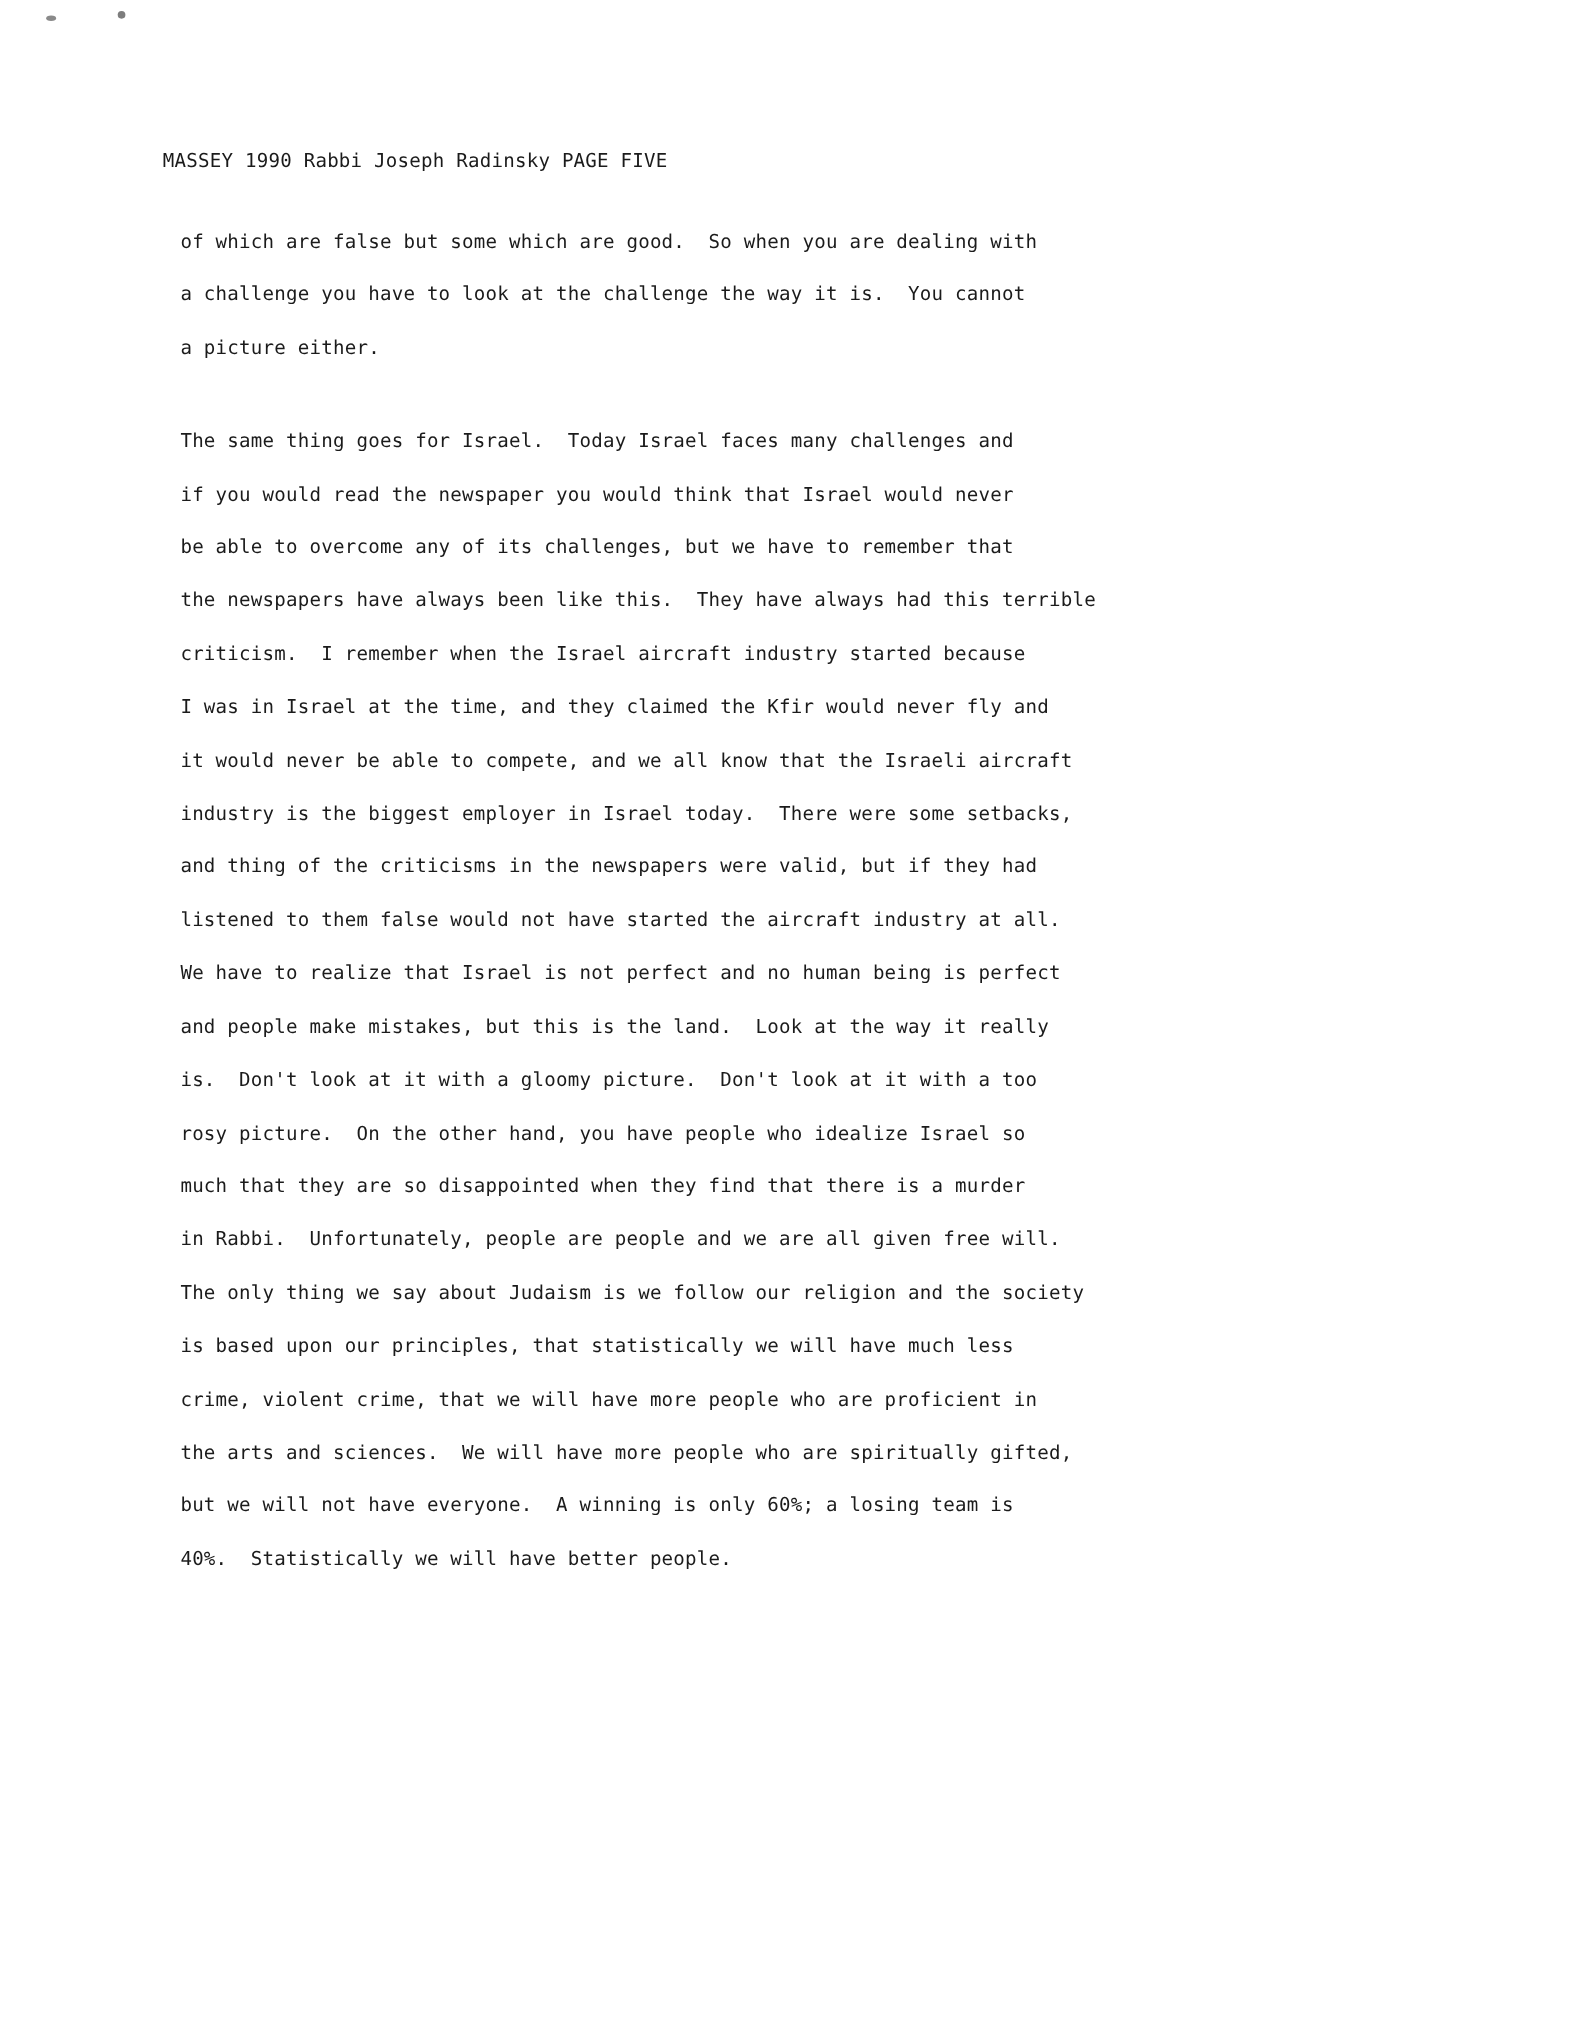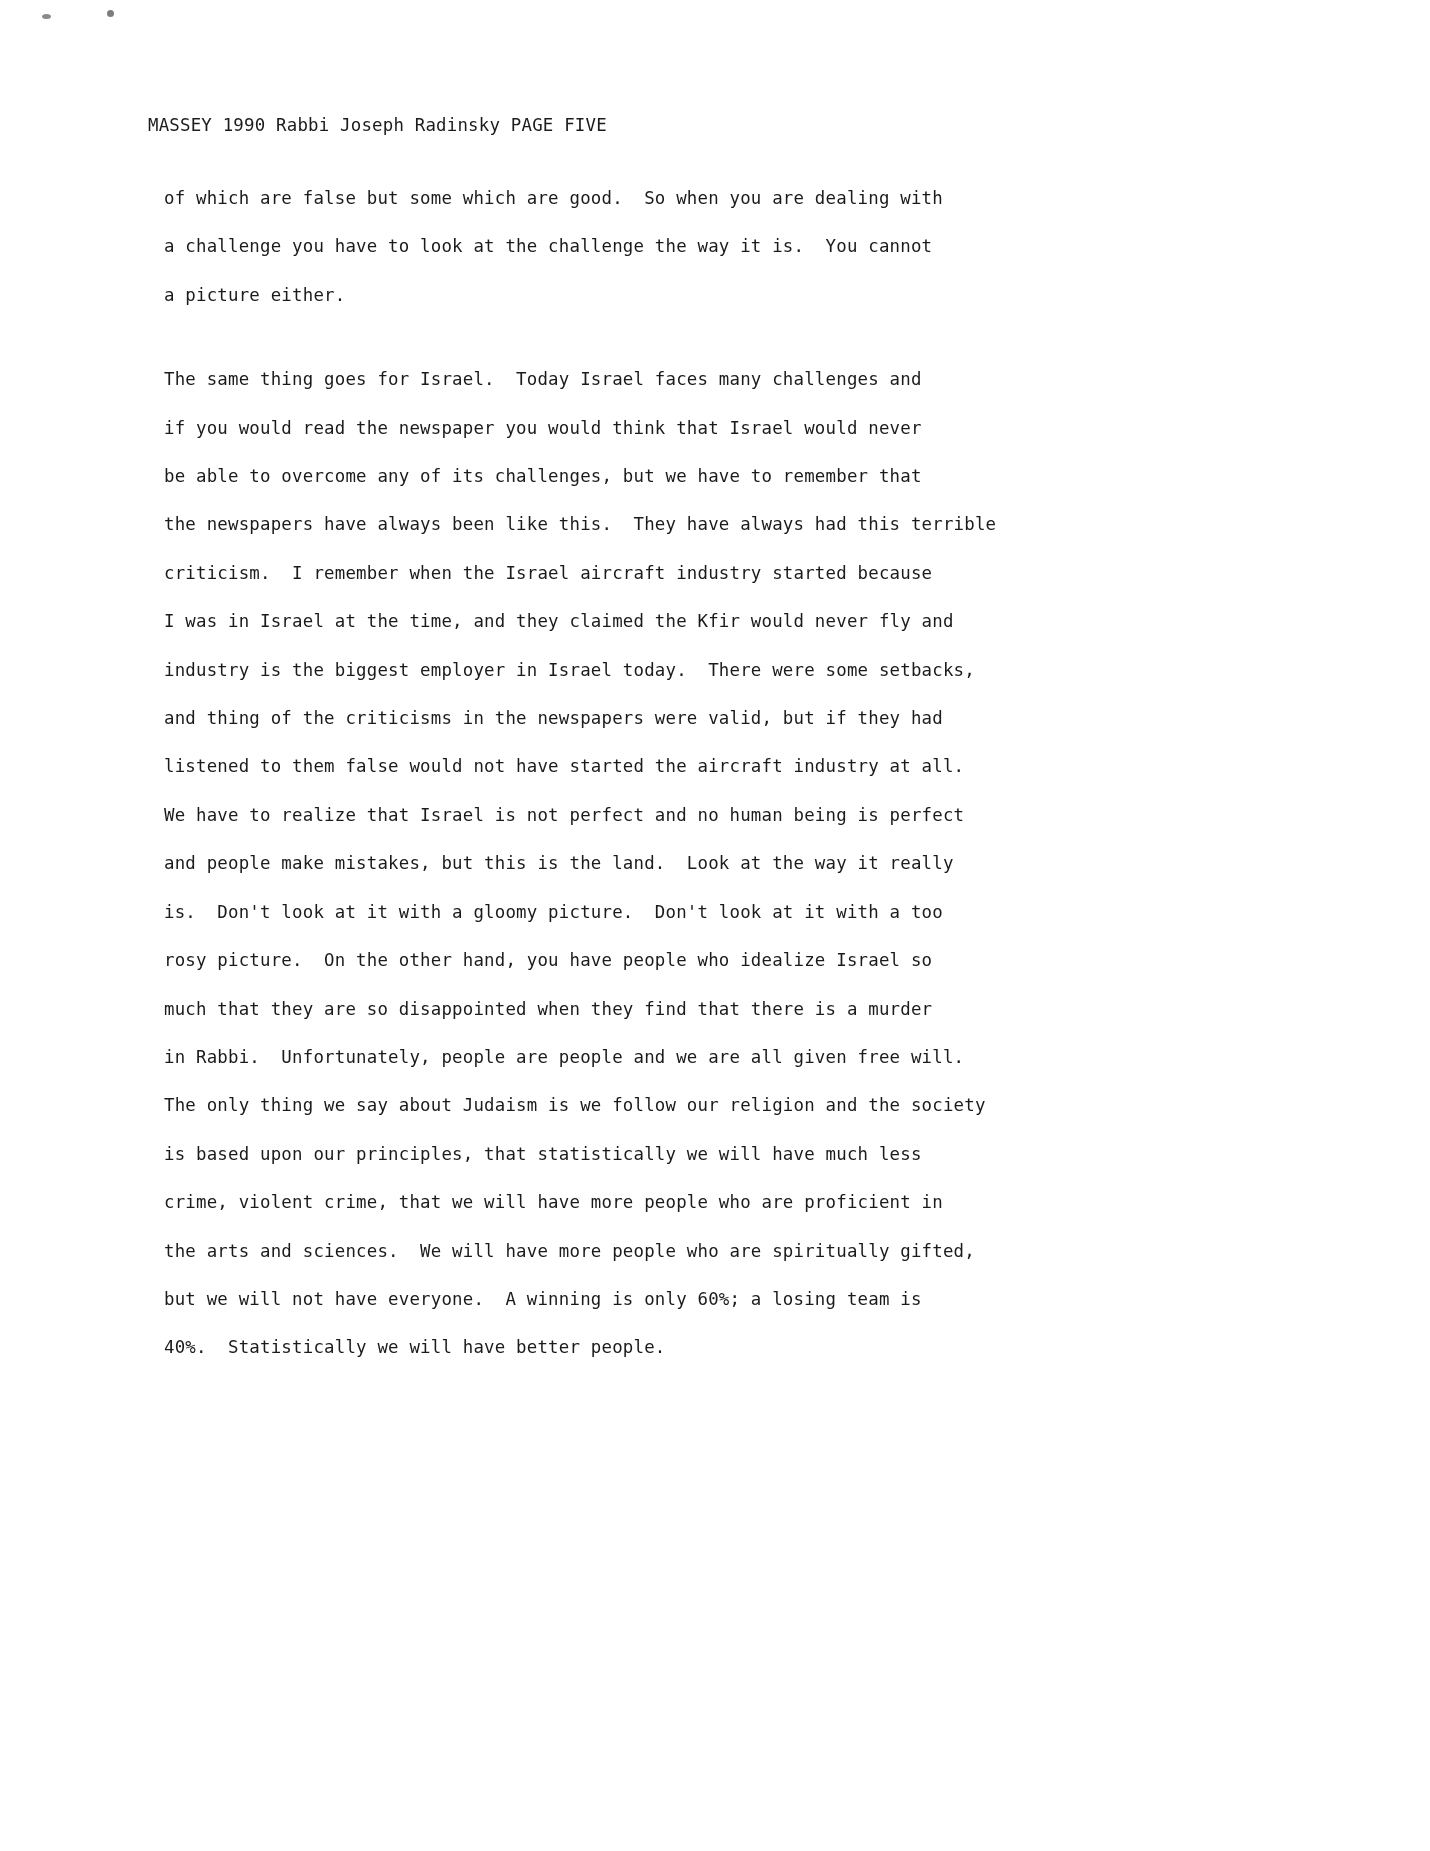--- a/index.html
+++ b/index.html
@@ -28,20 +28,21 @@
     top: 110px;
     width: 1100px;
     font-family: "DejaVu Sans Mono", "Liberation Mono", monospace;
     font-size: 17.4px;
     color: #1b1b1b;
     letter-spacing: 0.2px;
   }
   .header-block {
     line-height: 30px;
     margin-bottom: 34px;
+    margin-top: 22px;
   }
   .header-line {
     white-space: pre;
   }
   .para {
     line-height: 48.4px;
     margin: 0 0 36px 16px;
   }
   .para:last-child { margin-bottom: 0; }
   .line {
@@ -72,20 +73,21 @@
       <span class="line">a picture either.</span>
     </p>
 
     <p class="para p2">
       <span class="line">The same thing goes for Israel.  Today Israel faces many challenges and</span>
       <span class="line">if you would read the newspaper you would think that Israel would never</span>
       <span class="line">be able to overcome any of its challenges, but we have to remember that</span>
       <span class="line">the newspapers have always been like this.  They have always had this terrible</span>
       <span class="line">criticism.  I remember when the Israel aircraft industry started because</span>
       <span class="line">I was in Israel at the time, and they claimed the Kfir would never fly and</span>
+      <span class="line">it would never be able to compete, and we all know that the Israeli aircraft</span>
       <span class="line">industry is the biggest employer in Israel today.  There were some setbacks,</span>
       <span class="line">and thing of the criticisms in the newspapers were valid, but if they had</span>
       <span class="line">listened to them false would not have started the aircraft industry at all.</span>
       <span class="line">We have to realize that Israel is not perfect and no human being is perfect</span>
       <span class="line">and people make mistakes, but this is the land.  Look at the way it really</span>
       <span class="line">is.  Don't look at it with a gloomy picture.  Don't look at it with a too</span>
       <span class="line">rosy picture.  On the other hand, you have people who idealize Israel so</span>
       <span class="line">much that they are so disappointed when they find that there is a murder</span>
       <span class="line">in Rabbi.  Unfortunately, people are people and we are all given free will.</span>
       <span class="line">The only thing we say about Judaism is we follow our religion and the society</span>

